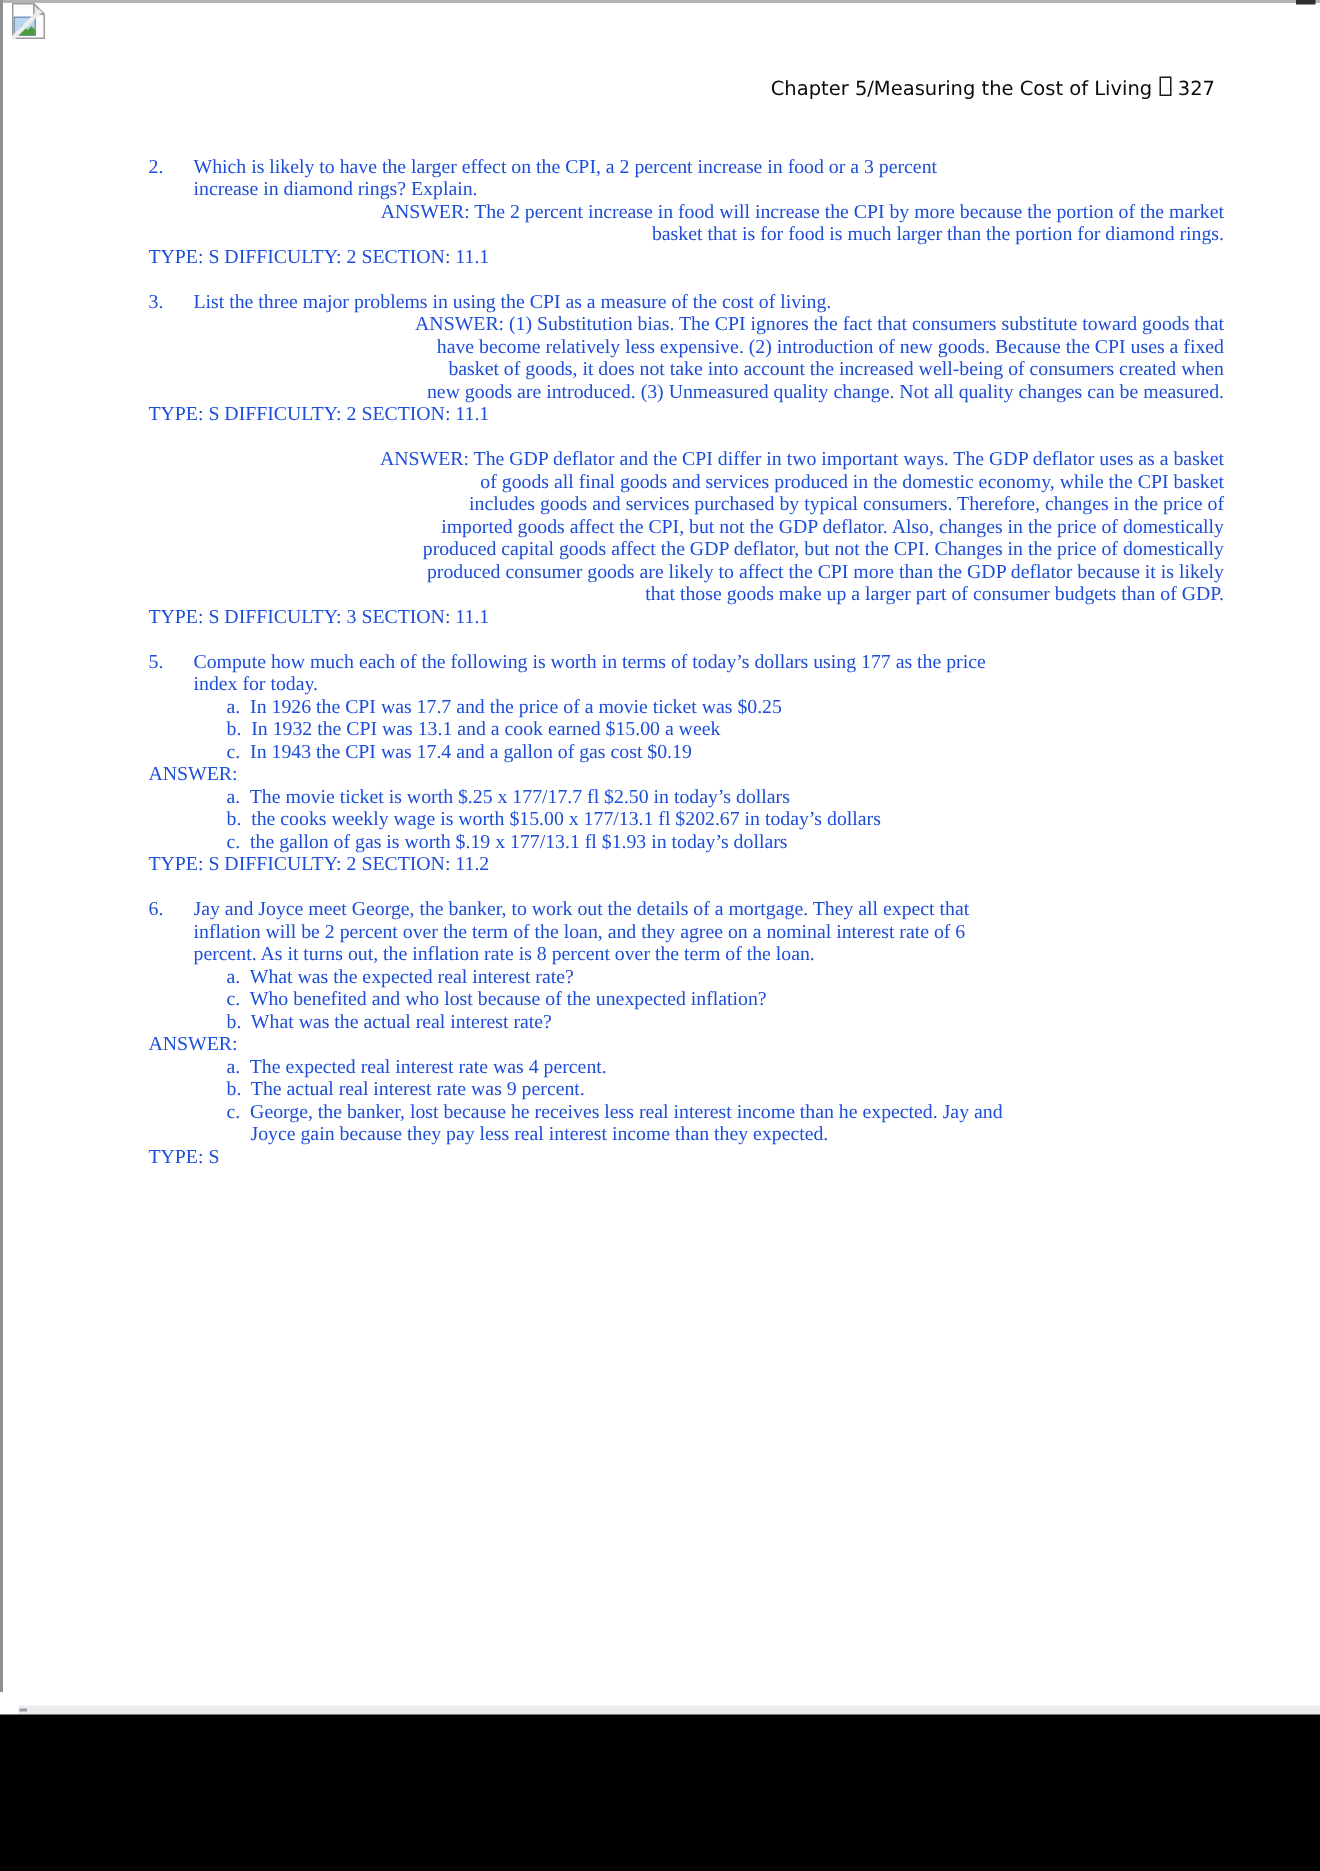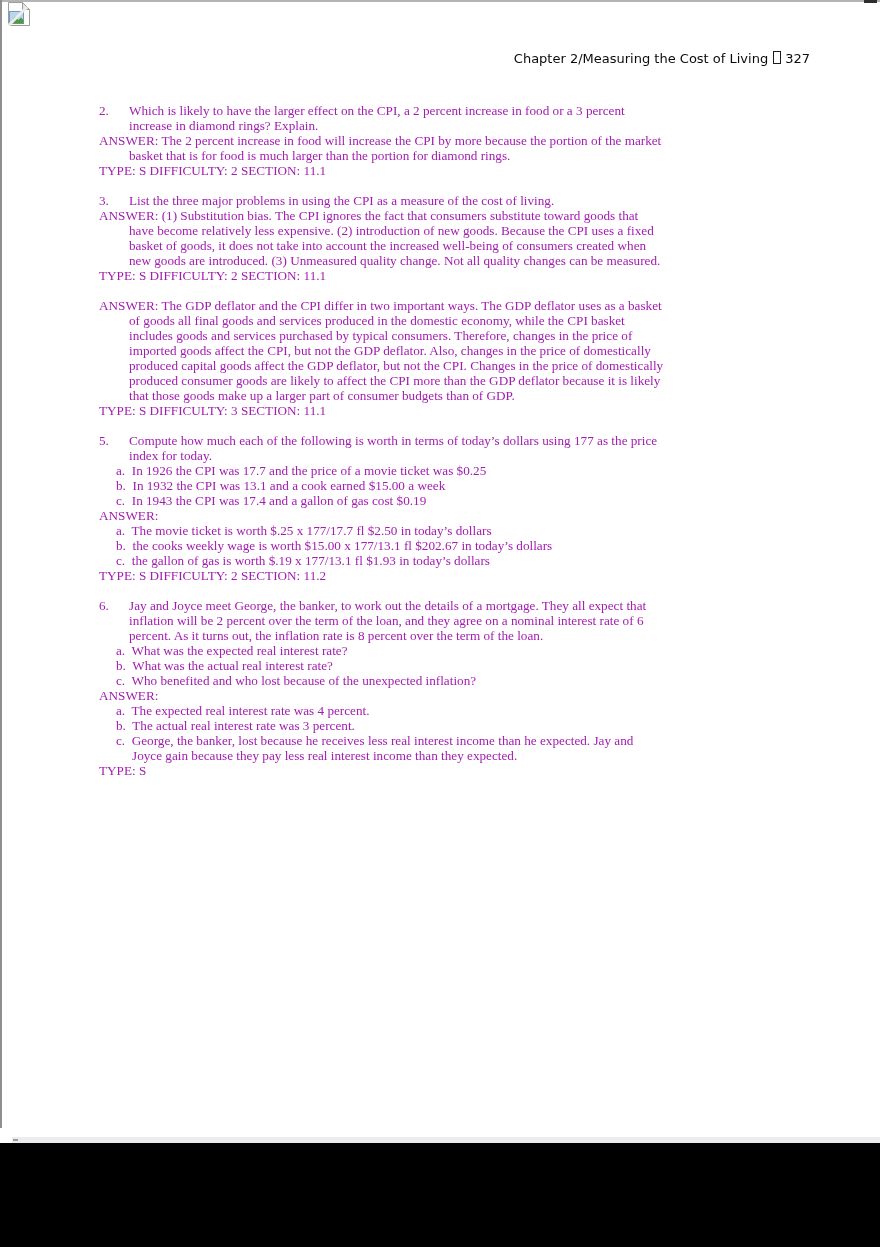--- a/index.html
+++ b/index.html
@@ -23,28 +23,28 @@
   }
   .tofu {
     display: inline-block;
     width: 6px; height: 11px;
     border: 1px solid #1c1c1c;
     margin: 0 4px -1px 5px;
   }
 
   .content {
     position: absolute; top: 103px; left: 99px; width: 717px;
-    font-size: 13.2px; line-height: 15px; color: #a21caf;
+    font-size: 13.2px; line-height: 15px; color: #1d4ed8;
   }
   .content p { margin: 0; white-space: pre-wrap; }
   .qblock + .qblock { margin-top: 15px; }
   .qline { padding-left: 30px; }
   .qnum { display: inline-block; width: 30px; margin-left: -30px; }
-  .ans  { padding-left: 30px; text-indent: -30px; }
-  .items { margin-left: 17px; }
+  .ans  { padding-left: 30px; text-indent: -30px; text-align: right; }
+  .items { margin-left: 52px; }
   .items p { padding-left: 16px; text-indent: -16px; }
 
   .bottom-strip { position: absolute; top: 1137px; left: 12px; width: 868px; height: 6px; background: #ececef; }
   .strip-dot { position: absolute; top: 1139px; left: 13px; width: 5px; height: 2px; background: #9a9aa2; }
   .black-band { position: absolute; top: 1143px; left: 0; width: 880px; height: 104px; background: #000000; }
 </style>
 </head>
 <body>
 
 <div>
@@ -54,21 +54,21 @@
   <div class="left-line"></div>
 
   <svg class="broken-img" width="22" height="24" viewBox="0 0 22 24">
     <path d="M0.5 0.5 H14.5 L21.5 7.5 V23.5 H0.5 Z" fill="#fdfdfd" stroke="#9c9c9c" stroke-width="1"></path>
     <path d="M14.5 0.5 V7.5 H21.5 Z" fill="#dce3ee" stroke="#9c9c9c" stroke-width="1"></path>
     <rect x="1.5" y="9.5" width="14" height="12" fill="#b9d5f0" stroke="#7d97b8" stroke-width="1"></rect>
     <path d="M1.5 21.5 L7 14.5 L10.5 18 L13 15.5 L15.5 18 V21.5 Z" fill="#4e9b3f"></path>
     <path d="M-1 25 L19 5" stroke="#ececec" stroke-width="3"></path>
   </svg>
 
-  <div class="header"><span>Chapter 2/Measuring the Cost of Living</span><span class="tofu"></span><span>327</span></div>
+  <div class="header"><span>Chapter 5/Measuring the Cost of Living</span><span class="tofu"></span><span>327</span></div>
 
   <div class="content">
 
     <div class="qblock">
       <p class="qline"><span class="qnum">2.</span><span>Which is likely to have the larger effect on the CPI, a 2 percent increase in food or a 3 percent
 increase in diamond rings? Explain.</span></p>
       <p class="ans">ANSWER: The 2 percent increase in food will increase the CPI by more because the portion of the market
 basket that is for food is much larger than the portion for diamond rings.</p>
       <p class="typeline">TYPE: S DIFFICULTY: 2 SECTION: 11.1</p>
     </div>
@@ -109,27 +109,27 @@
       </div>
       <p class="typeline">TYPE: S DIFFICULTY: 2 SECTION: 11.2</p>
     </div>
 
     <div class="qblock">
       <p class="qline"><span class="qnum">6.</span><span>Jay and Joyce meet George, the banker, to work out the details of a mortgage. They all expect that
 inflation will be 2 percent over the term of the loan, and they agree on a nominal interest rate of 6
 percent. As it turns out, the inflation rate is 8 percent over the term of the loan.</span></p>
       <div class="items">
         <p>a.  What was the expected real interest rate?</p>
+        <p>c.  Who benefited and who lost because of the unexpected inflation?</p>
         <p>b.  What was the actual real interest rate?</p>
-        <p>c.  Who benefited and who lost because of the unexpected inflation?</p>
       </div>
       <p>ANSWER:</p>
       <div class="items">
         <p>a.  The expected real interest rate was 4 percent.</p>
-        <p>b.  The actual real interest rate was 3 percent.</p>
+        <p>b.  The actual real interest rate was 9 percent.</p>
         <p>c.  George, the banker, lost because he receives less real interest income than he expected. Jay and
 Joyce gain because they pay less real interest income than they expected.</p>
       </div>
       <p class="typeline">TYPE: S</p>
     </div>
 
   </div>
 
   <div class="bottom-strip"></div>
   <div class="strip-dot"></div>

